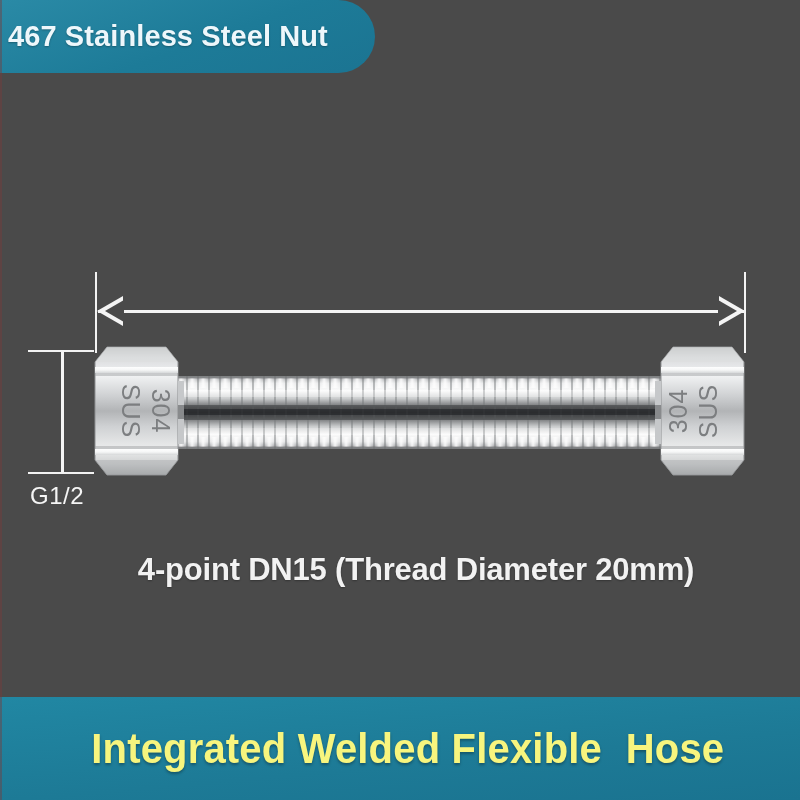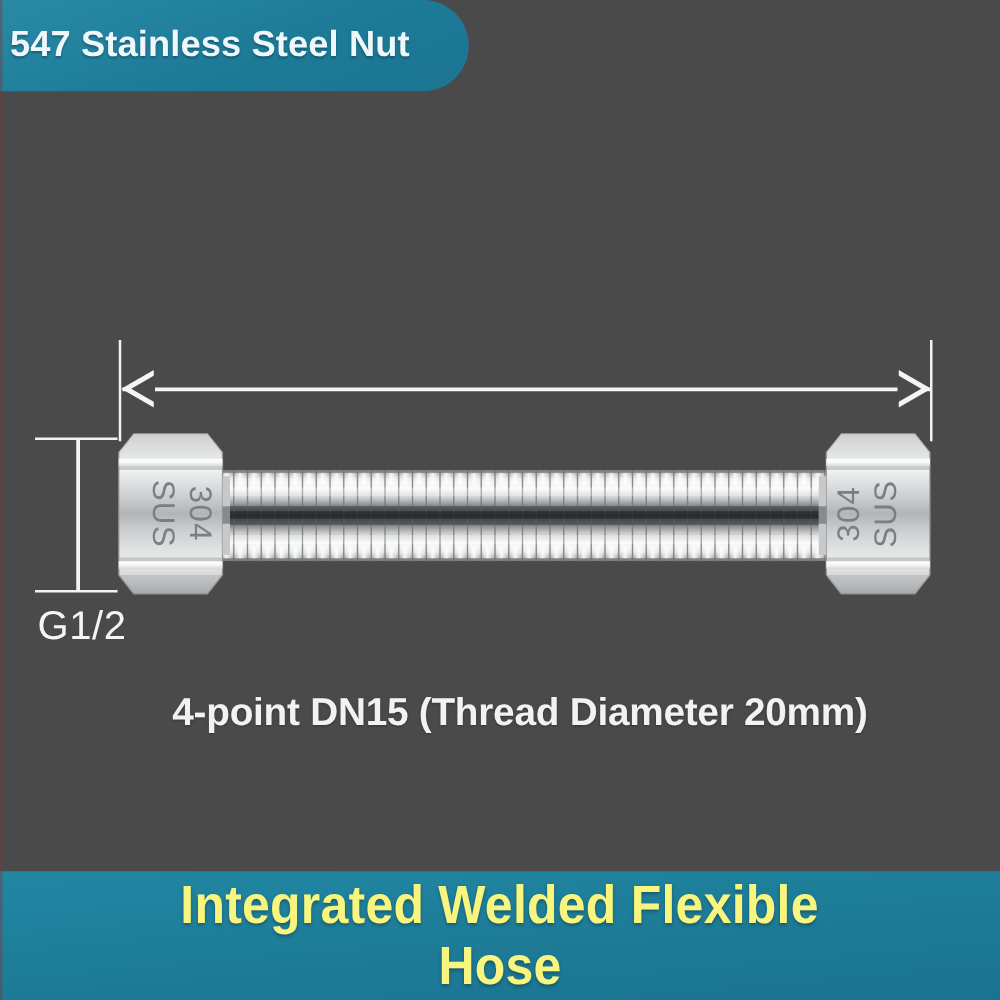--- a/index.html
+++ b/index.html
@@ -56,55 +56,55 @@
     border-top:11px solid transparent;border-bottom:11px solid transparent;
     border-left:19px solid #4a4a4a;
   }
 
   
   .tick-top{position:absolute;left:28px;top:350px;width:66px;height:2px;background:#f2f2f2;}
   .tick-bot{position:absolute;left:28px;top:472px;width:66px;height:2px;background:#f2f2f2;}
   .dim-v{position:absolute;left:61px;top:352px;width:3px;height:121px;background:#f4f4f4;}
   .g-label{
     position:absolute;left:30px;top:482px;color:#f5f5f5;
-    font-size:32px;font-weight:normal;letter-spacing:.5px;
+    font-size:24px;font-weight:normal;letter-spacing:.5px;
   }
 
   
   .product{position:absolute;left:0;top:0;width:800px;height:800px;pointer-events:none;}
 
   
   .sub-caption{
     position:absolute;left:16px;top:552px;width:800px;text-align:center;
     color:#f2f2f2;font-size:31px;font-weight:bold;letter-spacing:-.2px;
     text-shadow:0 1px 2px rgba(0,0,0,.3);
   }
 
   
   .banner{
     position:absolute;left:0;top:697px;width:800px;height:103px;
     background:linear-gradient(175deg,#2187a3 0%,#1d7a96 60%,#1a7390 100%);
-    display:flex;flex-direction:column;align-items:center;justify-content:center;
+    display:flex;flex-direction:row;align-items:center;justify-content:center;
     overflow:hidden;
   }
   .banner-line{
     color:#f7f57e;font-size:43px;font-weight:bold;line-height:49px;
     white-space:nowrap;letter-spacing:.2px;
     text-shadow:0 2px 3px rgba(0,0,0,.3);
     transform:scaleX(.93);
   }
   .edge-l{position:absolute;left:0;top:0;width:2px;height:800px;background:rgba(120,60,60,.45);}
 </style>
 </head>
 <body>
 
 <div id="stage">
 
   <div class="badge">
-    <span class="badge-text">547 Stainless Steel Nut</span>
+    <span class="badge-text">467 Stainless Steel Nut</span>
   </div>
 
 
   <div class="ext-left"></div>
   <div class="ext-right"></div>
   <div class="dim-h"></div>
   <div class="arrow-l"></div>
   <div class="arrow-r"></div>
 
   <div class="tick-top"></div>

